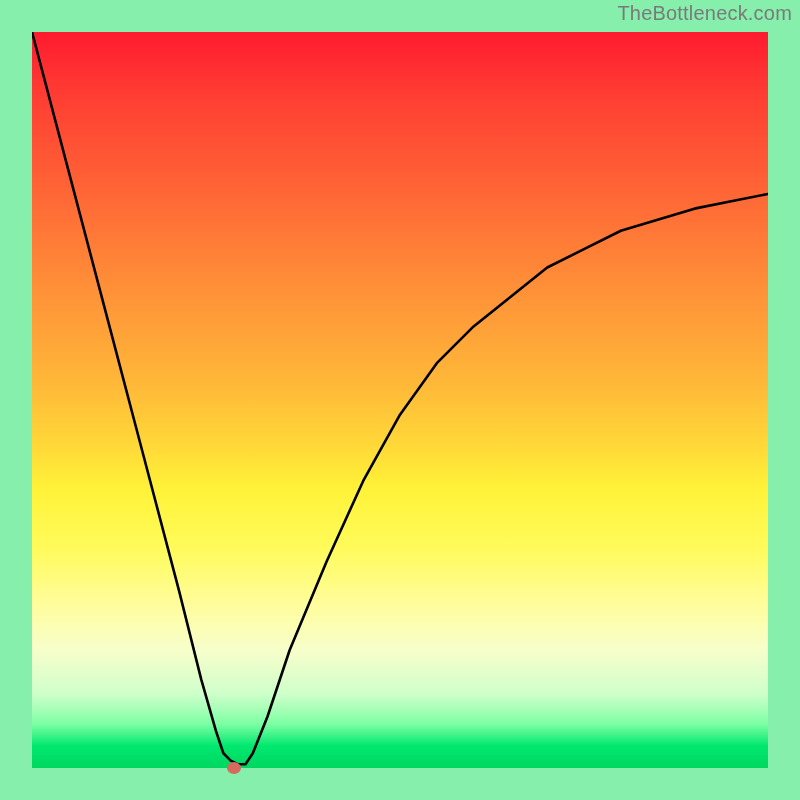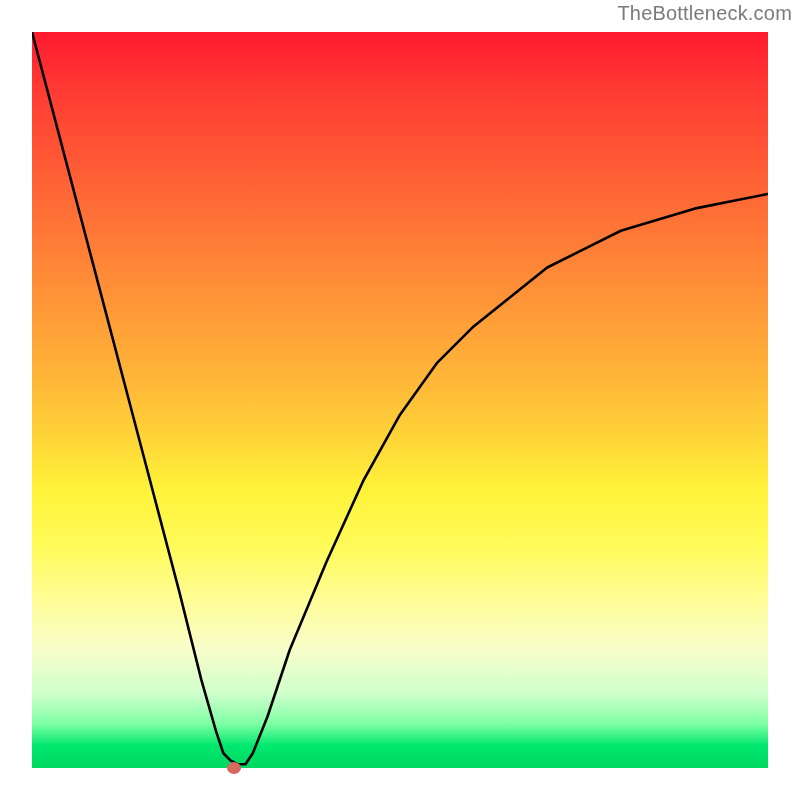--- a/index.html
+++ b/index.html
@@ -8,21 +8,21 @@
     width: 800px;
     height: 800px;
     background: #000;
     overflow: hidden;
     font-family: Arial, Helvetica, sans-serif;
   }
   .frame {
     position: relative;
     width: 800px;
     height: 800px;
-    background: #ffffff;
+    background: #86efac;
   }
   .attribution {
     position: absolute;
     top: 2px;
     right: 8px;
     color: #7a7a7a;
     font-size: 20px;
     letter-spacing: 0.2px;
     z-index: 10;
   }

